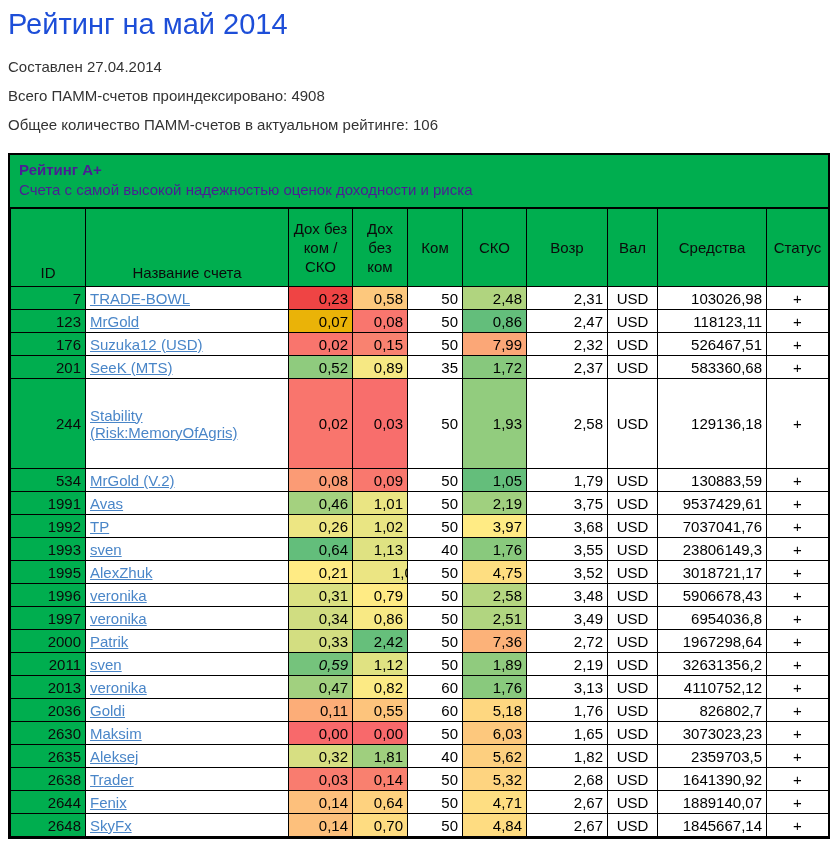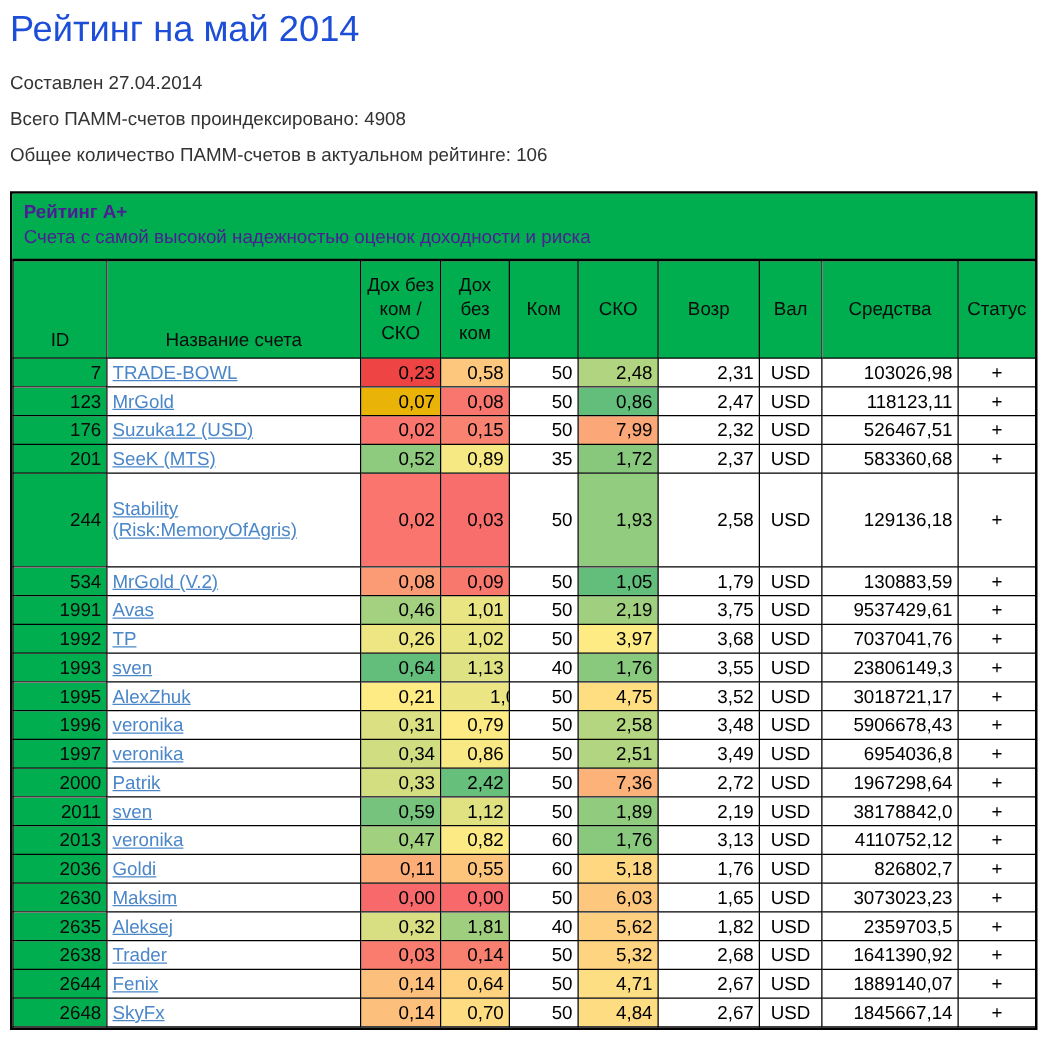--- a/index.html
+++ b/index.html
@@ -65,21 +65,21 @@
     font-weight:400;
     color:#0b0b0b;
     text-align:center;
     vertical-align:middle;
     height:78px;
     line-height:19px;
     padding:3px 2px;
   }
   thead th.v-bottom{vertical-align:bottom;padding-bottom:4px;}
   tbody tr{height:23px;}
-  tbody tr.tall{height:75px;}
+  tbody tr.tall{height:90px;}
   td.c-id{
     background:var(--green);
     text-align:right;
     padding-right:8px;
     color:#0b0b0b;
   }
   td.c-name{text-align:left;padding-left:5px;}
   td.c-name a{color:var(--link);text-decoration:underline;}
   td.c-num{text-align:right;padding-right:8px;}
   td.c-kom{text-align:right;padding-right:11px;}
@@ -285,27 +285,27 @@
     <td class="c-kom">50</td>
     <td class="c-num heat" style="background: rgb(252, 178, 121);">7,36</td>
     <td class="c-num">2,72</td>
     <td class="c-center">USD</td>
     <td class="c-money">1967298,64</td>
     <td class="c-center">+</td>
   </tr>
           <tr>
     <td class="c-id">2011</td>
     <td class="c-name"><a href="#">sven</a></td>
-    <td class="c-num heat" style="background: rgb(117, 195, 124);">0,59</td>
+    <td class="c-num heat" style="background: rgb(117, 195, 124); font-style: italic;">0,59</td>
     <td class="c-num heat" style="background: rgb(224, 226, 130);">1,12</td>
     <td class="c-kom">50</td>
     <td class="c-num heat" style="background: rgb(144, 203, 126);">1,89</td>
     <td class="c-num">2,19</td>
     <td class="c-center">USD</td>
-    <td class="c-money">38178842,0</td>
+    <td class="c-money">32631356,2</td>
     <td class="c-center">+</td>
   </tr>
           <tr>
     <td class="c-id">2013</td>
     <td class="c-name"><a href="#">veronika</a></td>
     <td class="c-num heat" style="background: rgb(161, 208, 127);">0,47</td>
     <td class="c-num heat" style="background: rgb(252, 234, 132);">0,82</td>
     <td class="c-kom">60</td>
     <td class="c-num heat" style="background: rgb(137, 201, 125);">1,76</td>
     <td class="c-num">3,13</td>

